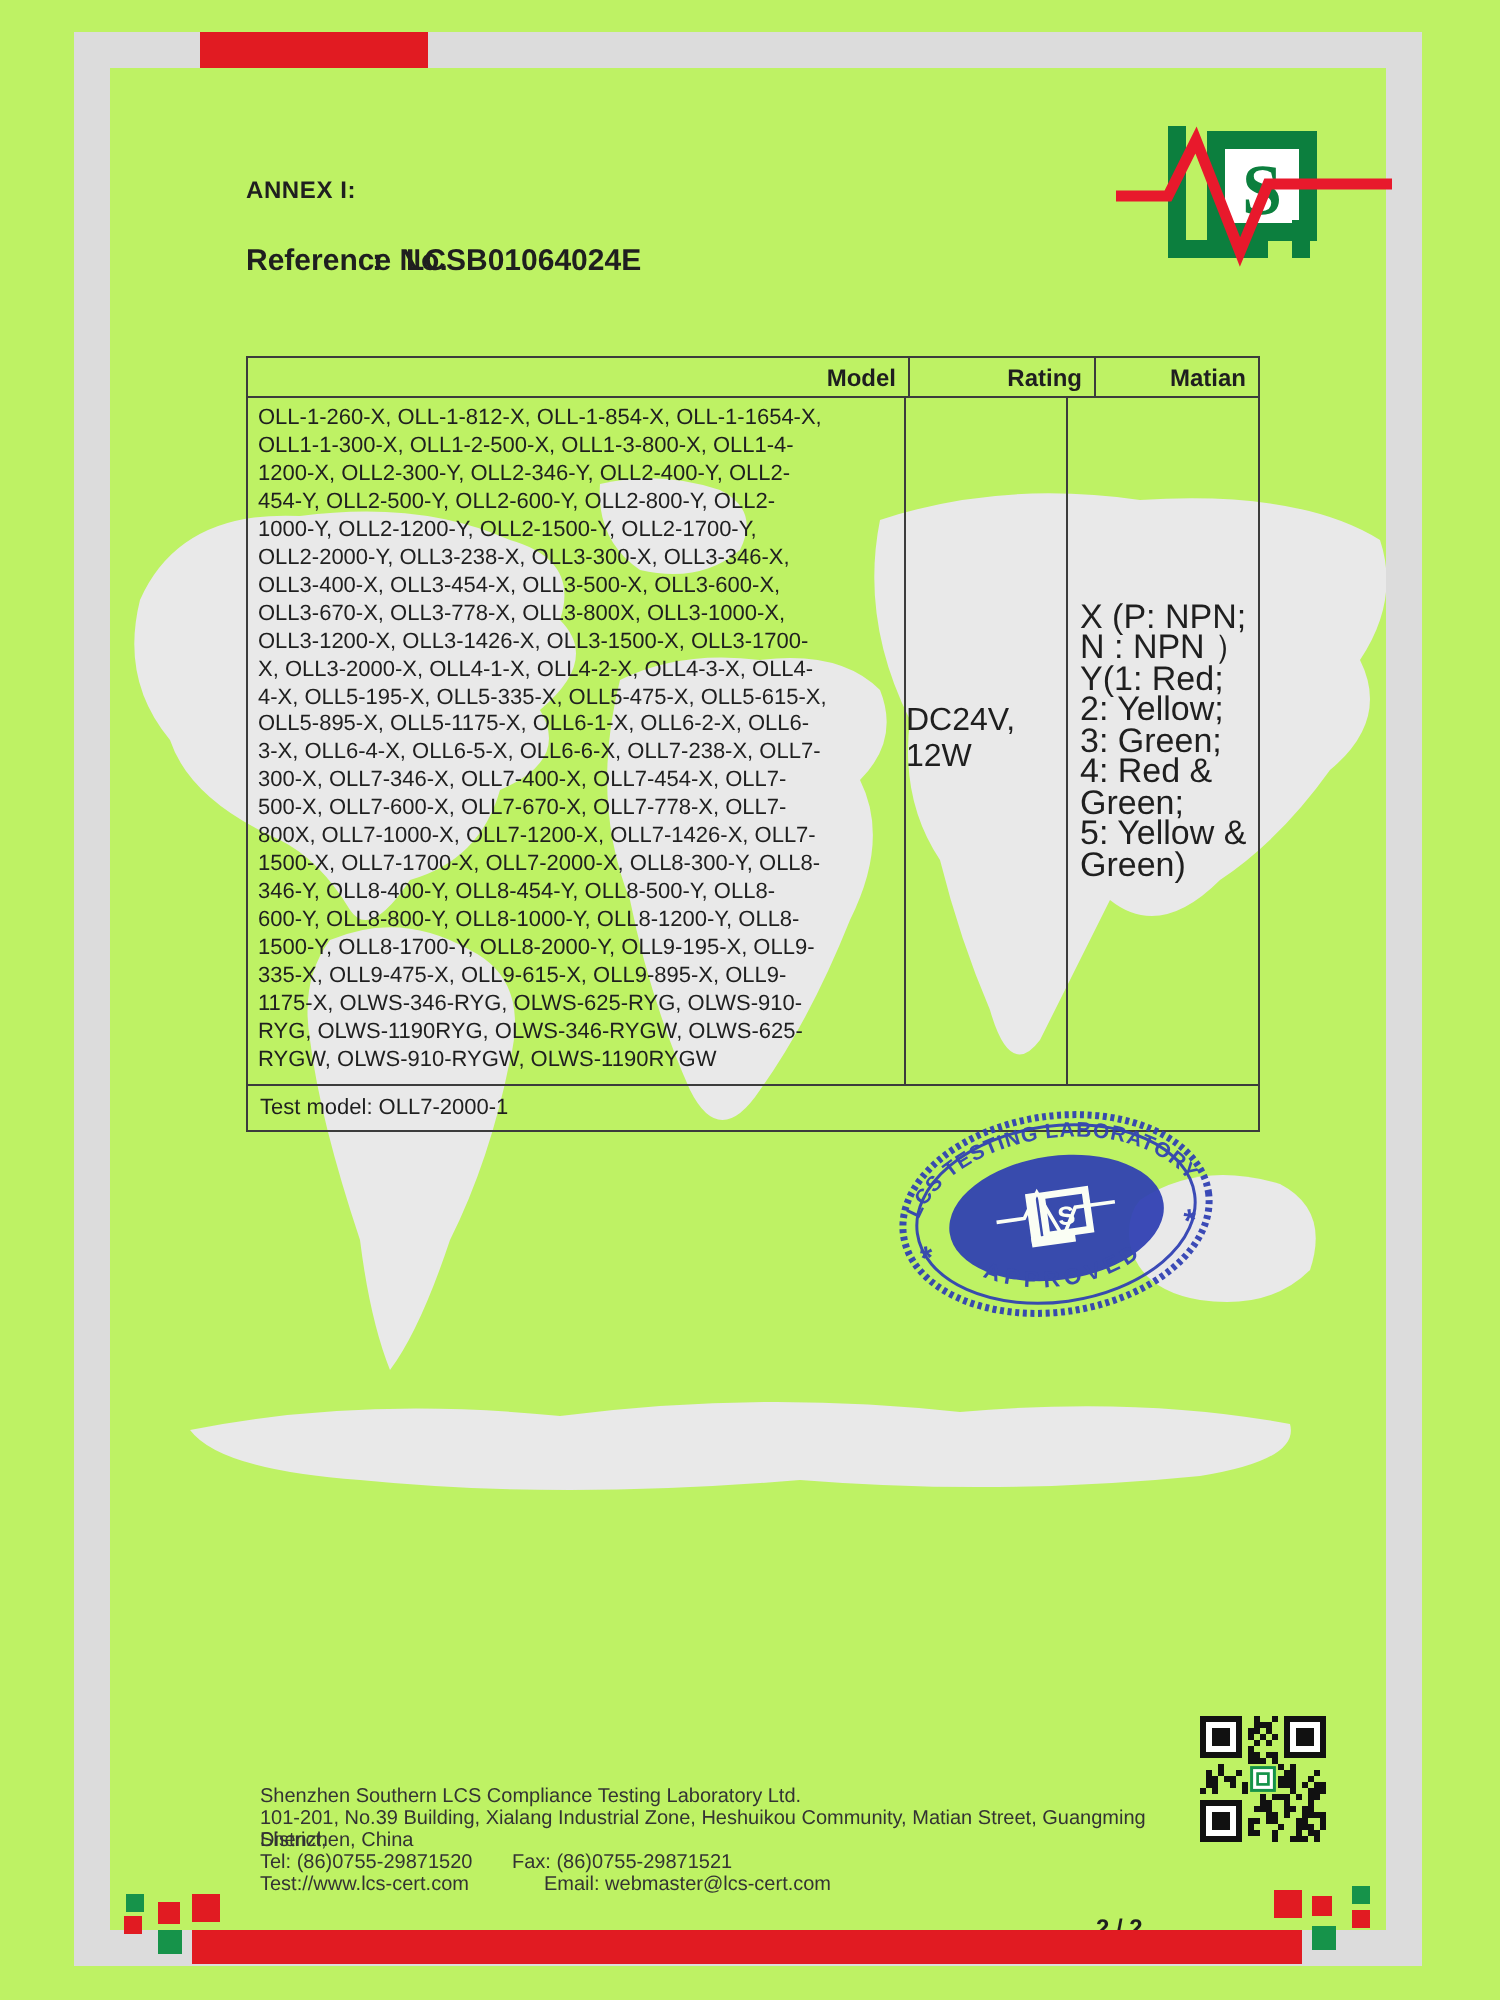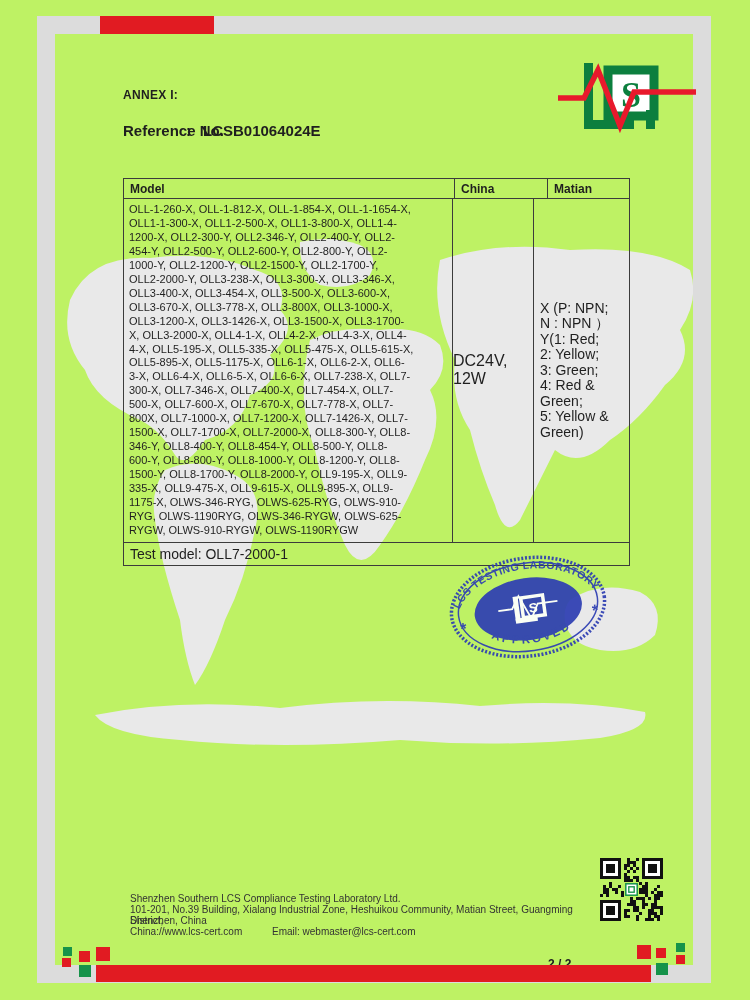--- a/index.html
+++ b/index.html
@@ -10,31 +10,31 @@
   .frame-bar{position:absolute;background:#dcdcdc;}
   .accent{position:absolute;}
   
   .annex{position:absolute;left:123px;top:88px;font-size:12px;font-weight:bold;letter-spacing:.3px;}
   .refline{position:absolute;left:123px;top:122px;font-size:15px;font-weight:bold;}
   .refline .colon{position:absolute;left:63px;top:0;}
   .refline .refval{position:absolute;left:80px;top:0;white-space:nowrap;}
   
   .tbl{position:absolute;left:123px;top:178px;width:505px;border:1.6px solid #3c3c3c;background:transparent;}
   .trow{display:flex;}
-  .th{font-weight:bold;font-size:12px;padding:3px 6px;}
+  .th{font-weight:bold;font-size:12px;padding:3px 6px;text-align:right;}
   .hdr{border-bottom:1.6px solid #3c3c3c;height:19px;}
   .c1{width:318px;border-right:1.6px solid #3c3c3c;}
   .c2{width:80px;border-right:1.6px solid #3c3c3c;}
   .c3{flex:1;}
   .body-row{min-height:335px;}
   .model-cell{font-size:11px;line-height:13.95px;padding:4px 5px;white-space:pre-line;}
   .rating-cell{display:flex;align-items:center;justify-content:center;font-size:16px;}
-  .remark-cell{display:flex;align-items:center;font-size:14px;line-height:15.5px;
+  .remark-cell{display:flex;align-items:center;font-size:17px;line-height:15.5px;
                padding-left:6px;white-space:pre-line;}
-  .test-row{border-top:1.6px solid #3c3c3c;height:22px;font-size:14px;display:flex;
+  .test-row{border-top:1.6px solid #3c3c3c;height:22px;font-size:11px;display:flex;
             align-items:center;padding-left:6px;}
   
   .footer{position:absolute;left:130px;top:893px;font-size:10px;line-height:11px;color:#333;width:470px;}
   .frow{position:relative;height:11px;}
   .frow .col2a{position:absolute;left:126px;top:0;}
   .frow .col2b{position:absolute;left:110px;top:0;padding-left:32px;}
   .pagenum{position:absolute;left:548px;top:957px;font-size:12px;font-weight:bold;}
   .stamp-wrap{position:absolute;left:428px;top:545px;width:200px;height:124px;
               transform:rotate(-8deg);opacity:.93;}
 </style>
@@ -73,21 +73,21 @@
     <rect x="28" y="70" width="50" height="9" fill="#0c7f3e"></rect>
     <rect x="52" y="20" width="46" height="46" fill="#ffffff" stroke="#0c7f3e" stroke-width="9"></rect>
     <rect x="90" y="60" width="9" height="19" fill="#0c7f3e"></rect>
     <text x="75" y="57" font-size="36" font-weight="bold" font-family="Liberation Serif, serif" fill="#0c7f3e" text-anchor="middle">S</text>
     <polyline points="2,48 28,48 42,20 64,76 78,42 140,42" fill="none" stroke="#e8192c" stroke-width="5.5"></polyline>
   </svg>
 
   <div class="tbl">
     <div class="trow hdr">
       <div class="th c1">Model</div>
-      <div class="th c2">China</div>
+      <div class="th c2">Rating</div>
       <div class="th c3">Matian</div>
     </div>
     <div class="trow body-row">
       <div class="c1 model-cell">OLL-1-260-X, OLL-1-812-X, OLL-1-854-X, OLL-1-1654-X,
 OLL1-1-300-X, OLL1-2-500-X, OLL1-3-800-X, OLL1-4-
 1200-X, OLL2-300-Y, OLL2-346-Y, OLL2-400-Y, OLL2-
 454-Y, OLL2-500-Y, OLL2-600-Y, OLL2-800-Y, OLL2-
 1000-Y, OLL2-1200-Y, OLL2-1500-Y, OLL2-1700-Y,
 OLL2-2000-Y, OLL3-238-X, OLL3-300-X, OLL3-346-X,
 OLL3-400-X, OLL3-454-X, OLL3-500-X, OLL3-600-X,
@@ -145,21 +145,25 @@
         <text x="105" y="68" font-size="13" font-weight="bold" fill="#ffffff" text-anchor="middle">S</text>
       </g>
     </svg>
   </div>
 
   <div class="footer">
     <div class="frow">Shenzhen Southern LCS Compliance Testing Laboratory Ltd.</div>
     <div class="frow">101-201, No.39 Building, Xialang Industrial Zone, Heshuikou Community, Matian Street, Guangming District,</div>
     <div class="frow">Shenzhen, China</div>
     <div class="frow">
-      <span>China://www.lcs-cert.com</span>
+      <span>Tel: (86)0755-29871520</span>
+      <span class="col2a">Fax: (86)0755-29871521</span>
+    </div>
+    <div class="frow">
+      <span>Test://www.lcs-cert.com</span>
       <span class="col2b">Email: webmaster@lcs-cert.com</span>
     </div>
   </div>
   <div class="pagenum">2 / 2</div>
 
   <svg class="abs" id="qr" style="left:600px;top:858px;" width="63" height="63" viewBox="0 0 21 21">
       <rect x="9" y="0" width="1" height="1" fill="#111"></rect>
       <rect x="12" y="0" width="1" height="1" fill="#111"></rect>
       <rect x="9" y="1" width="1" height="1" fill="#111"></rect>
       <rect x="10" y="1" width="1" height="1" fill="#111"></rect>

